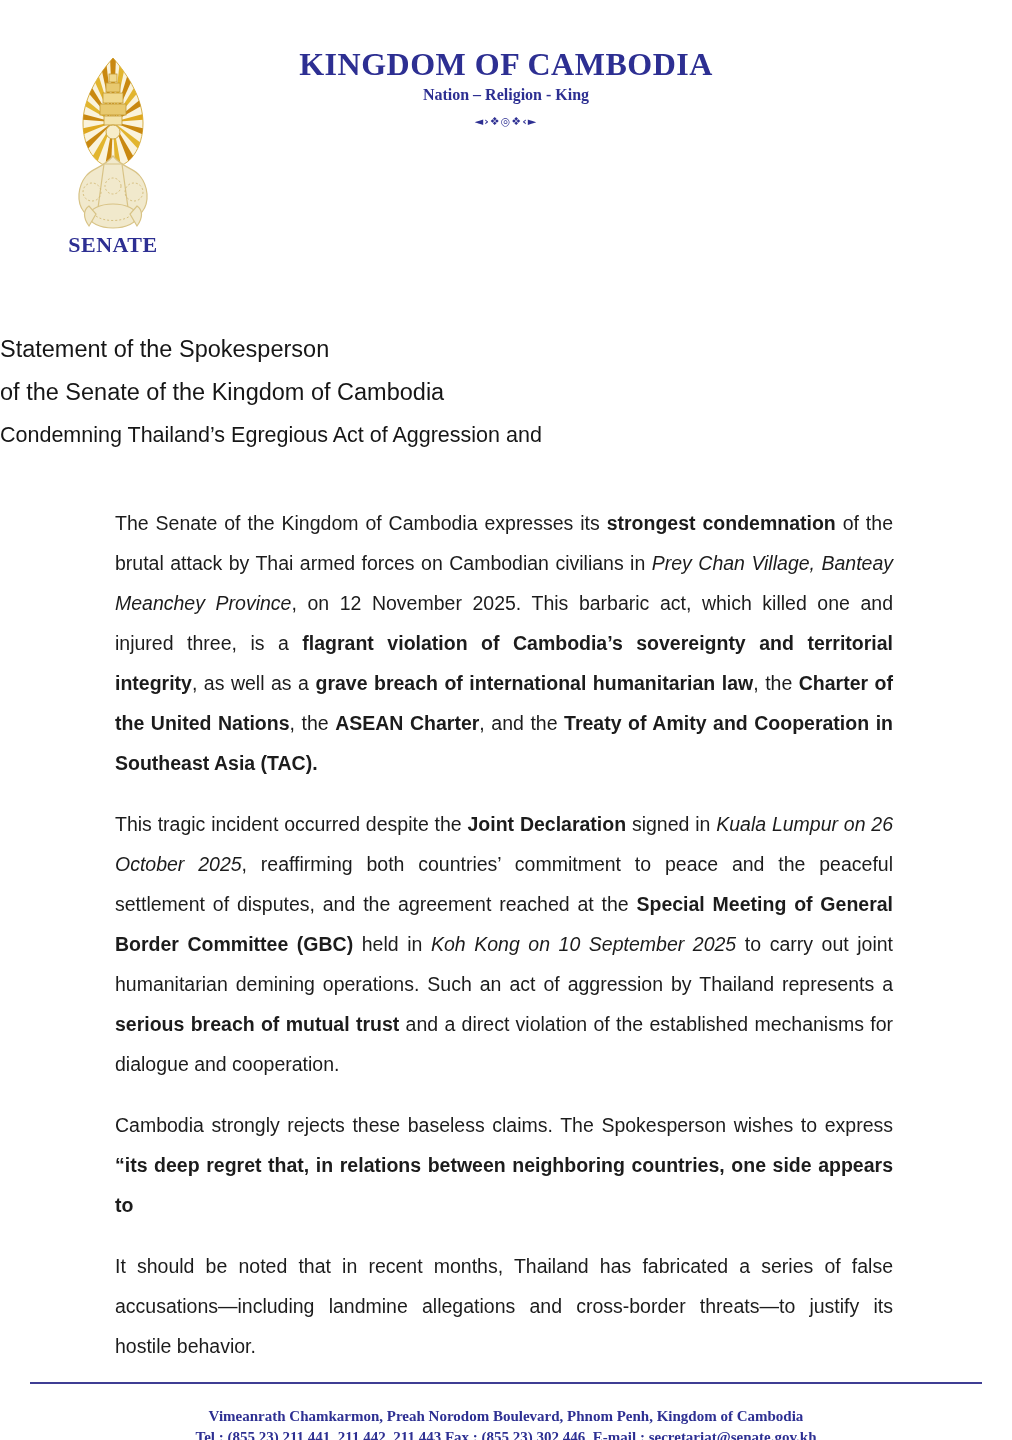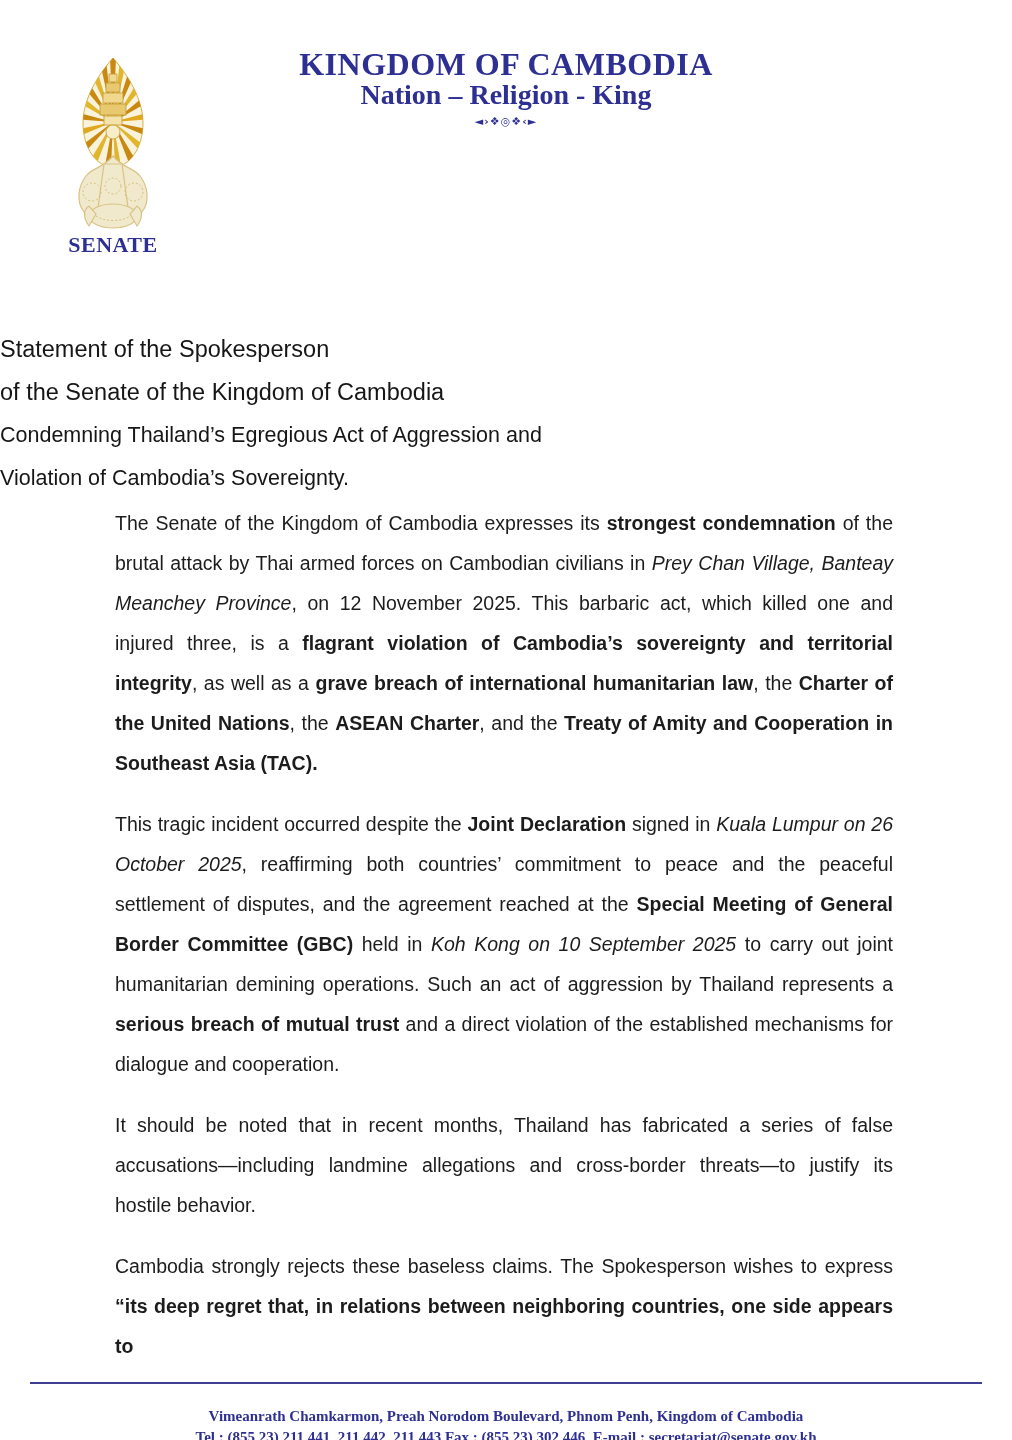--- a/index.html
+++ b/index.html
@@ -25,21 +25,21 @@
     color:#2d2f92;
   }
   .letterhead{
     position:absolute;left:0;top:48px;width:100%;
     text-align:center;
     color:#2d2f92;
     font-family:"Liberation Serif", serif;
     font-weight:bold;
   }
   .kingdom{font-size:32px;line-height:32px;letter-spacing:0.5px;}
-  .motto{font-size:28px;line-height:30px;}
+  .motto{font-size:16px;line-height:30px;}
   .divider{
     font-size:11px;line-height:16px;letter-spacing:1px;
     color:#2d2f92;margin-top:4px;
     font-family:"DejaVu Sans", sans-serif;
   }
   
   .doc-title{
     position:absolute;left:0;top:328px;width:100%;
     text-align:left;color:#161616;
   }
@@ -141,28 +141,27 @@
   <div class="letterhead">
     <div class="kingdom">KINGDOM OF CAMBODIA</div>
     <div class="motto">Nation – Religion - King</div>
     <div class="divider">◄›❖◎❖‹►</div>
   </div>
 
   <div class="doc-title">
     <div class="t-line big">Statement of the Spokesperson</div>
     <div class="t-line big">of the Senate of the Kingdom of Cambodia</div>
     <div class="t-line small">Condemning Thailand’s Egregious Act of Aggression and</div>
-    <div class="t-line small">Violation of Cambodia’s Sovereignty.</div>
   </div>
 
   <div class="doc-body">
     <p><span>The Senate of the Kingdom of Cambodia expresses its </span><span class="b">strongest condemnation</span><span> of the brutal attack by Thai armed forces on Cambodian civilians in </span><span class="i">Prey Chan Village, Banteay Meanchey Province</span><span>, on 12 November 2025. This barbaric act, which killed one and injured three, is a </span><span class="b">flagrant violation of Cambodia’s sovereignty and territorial integrity</span><span>, as well as a </span><span class="b">grave breach of international humanitarian law</span><span>, the </span><span class="b">Charter of the United Nations</span><span>, the </span><span class="b">ASEAN Charter</span><span>, and the </span><span class="b">Treaty of Amity and Cooperation in Southeast Asia (TAC).</span></p>
     <p><span>This tragic incident occurred despite the </span><span class="b">Joint Declaration</span><span> signed in </span><span class="i">Kuala Lumpur on 26 October 2025</span><span>, reaffirming both countries’ commitment to peace and the peaceful settlement of disputes, and the agreement reached at the </span><span class="b">Special Meeting of General Border Committee (GBC)</span><span> held in </span><span class="i">Koh Kong on 10 September 2025</span><span> to carry out joint humanitarian demining operations. Such an act of aggression by Thailand represents a </span><span class="b">serious breach of mutual trust</span><span> and a direct violation of the established mechanisms for dialogue and cooperation.</span></p>
+    <p><span>Cambodia strongly rejects these baseless claims. The Spokesperson wishes to express </span><span class="b">“its deep regret that, in relations between neighboring countries, one side appears to</span></p>
     <p><span>It should be noted that in recent months, Thailand has fabricated a series of false accusations—including landmine allegations and cross-border threats—to justify its hostile behavior.</span></p>
-    <p><span>Cambodia strongly rejects these baseless claims. The Spokesperson wishes to express </span><span class="b">“its deep regret that, in relations between neighboring countries, one side appears to</span></p>
   </div>
 
   <div class="footer">
     <div>Vimeanrath Chamkarmon, Preah Norodom Boulevard, Phnom Penh, Kingdom of Cambodia</div>
     <div>Tel : (855 23) 211 441, 211 442, 211 443 Fax : (855 23) 302 446, E-mail : secretariat@senate.gov.kh</div>
   </div>
 
 </div>
 
 </body></html>

